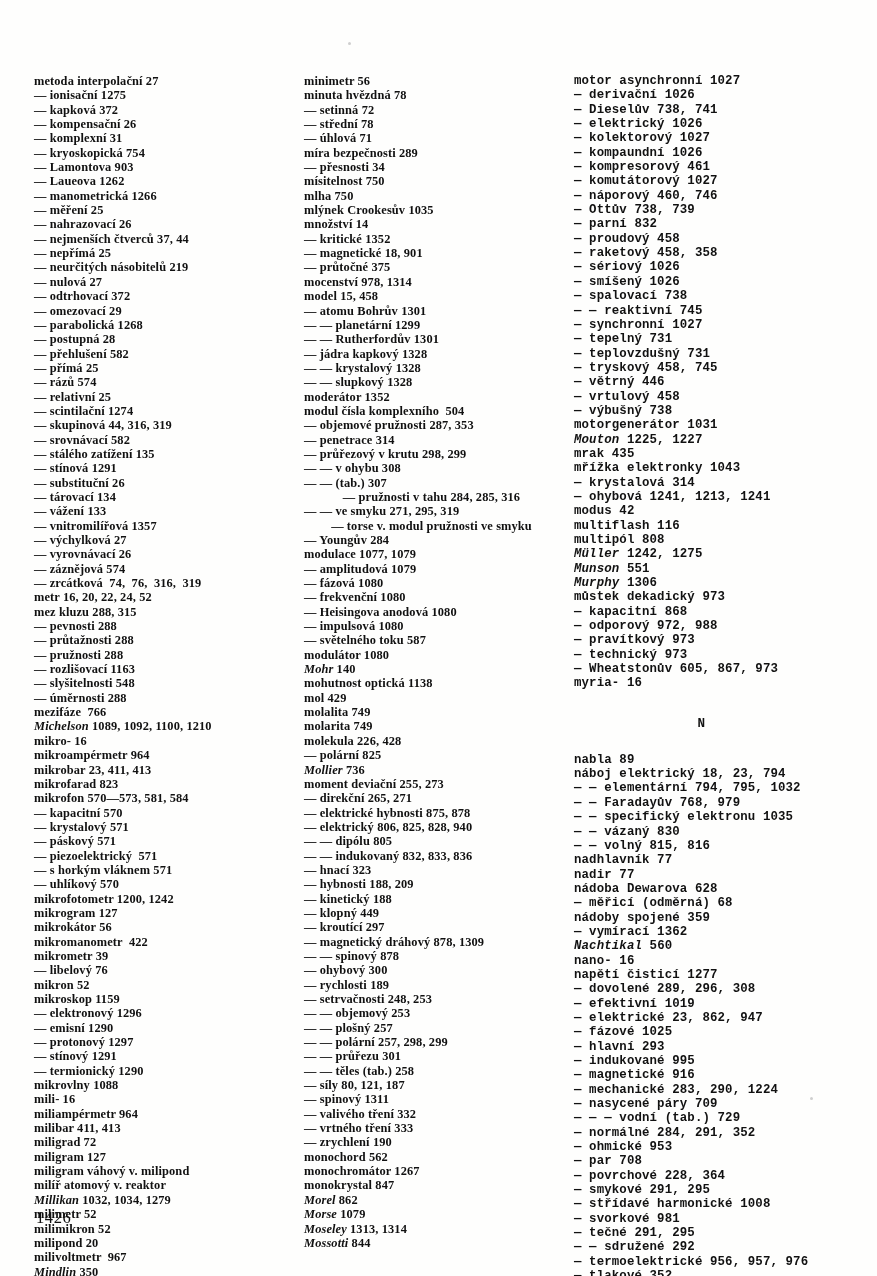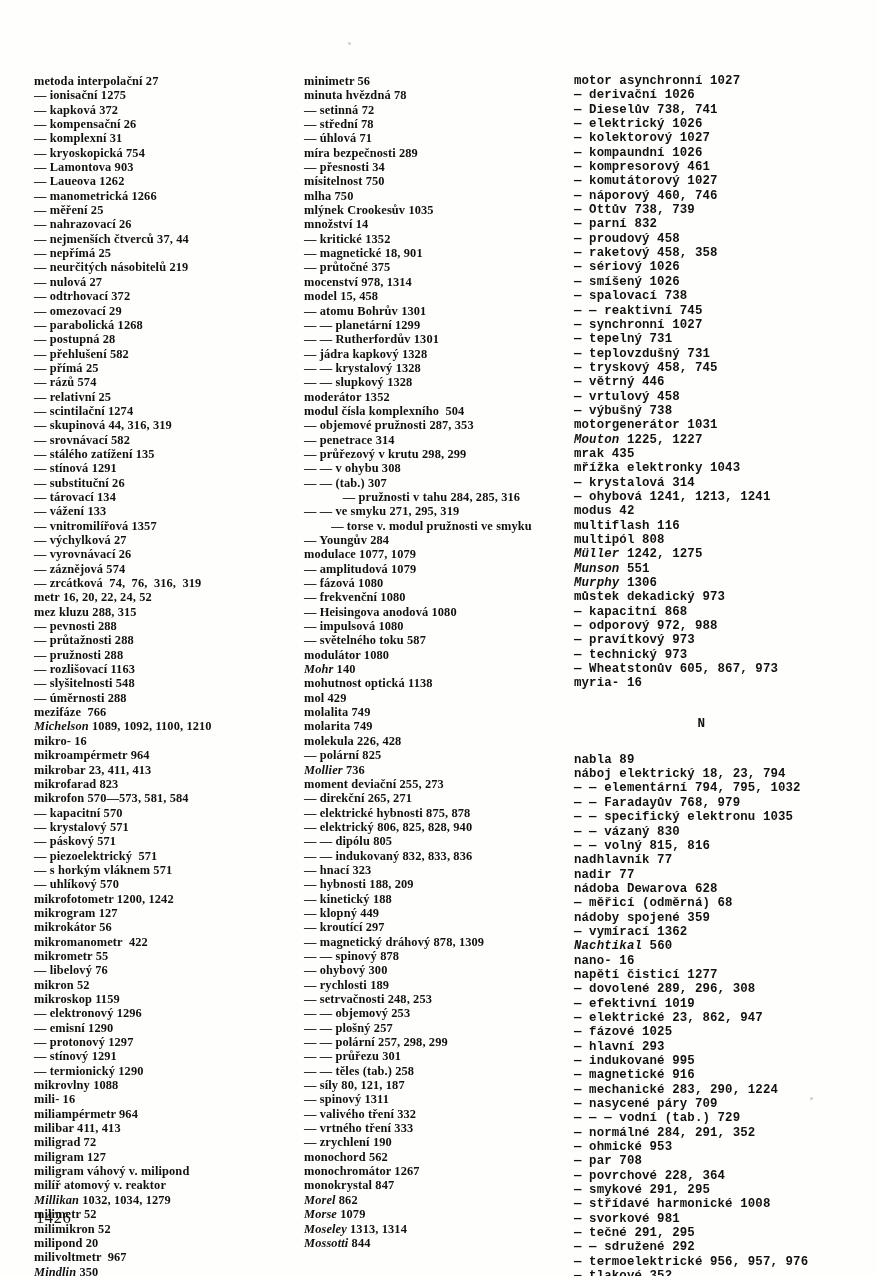--- a/index.html
+++ b/index.html
@@ -146,21 +146,21 @@
         <div class="entry sub">— kapacitní 570</div>
         <div class="entry sub">— krystalový 571</div>
         <div class="entry sub">— páskový 571</div>
         <div class="entry sub">— piezoelektrický  571</div>
         <div class="entry sub">— s horkým vláknem 571</div>
         <div class="entry sub">— uhlíkový 570</div>
         <div class="entry">mikrofotometr 1200, 1242</div>
         <div class="entry">mikrogram 127</div>
         <div class="entry">mikrokátor 56</div>
         <div class="entry">mikromanometr  422</div>
-        <div class="entry">mikrometr 55</div>
+        <div class="entry">mikrometr 39</div>
         <div class="entry sub">— libelový 76</div>
         <div class="entry">mikron 52</div>
         <div class="entry">mikroskop 1159</div>
         <div class="entry sub">— elektronový 1296</div>
         <div class="entry sub">— emisní 1290</div>
         <div class="entry sub">— protonový 1297</div>
         <div class="entry sub">— stínový 1291</div>
         <div class="entry sub">— termionický 1290</div>
         <div class="entry">mikrovlny 1088</div>
         <div class="entry">mili- 16</div>

